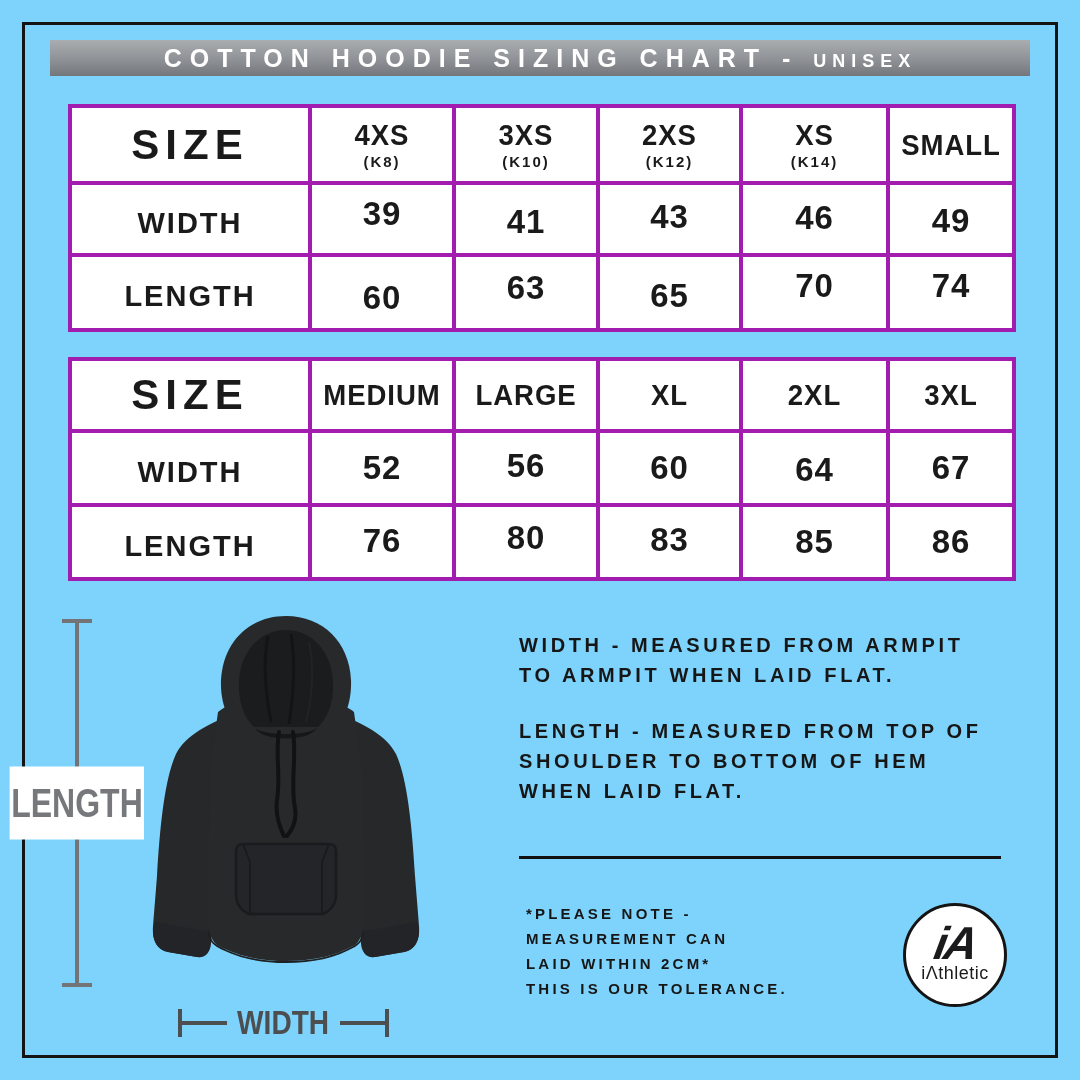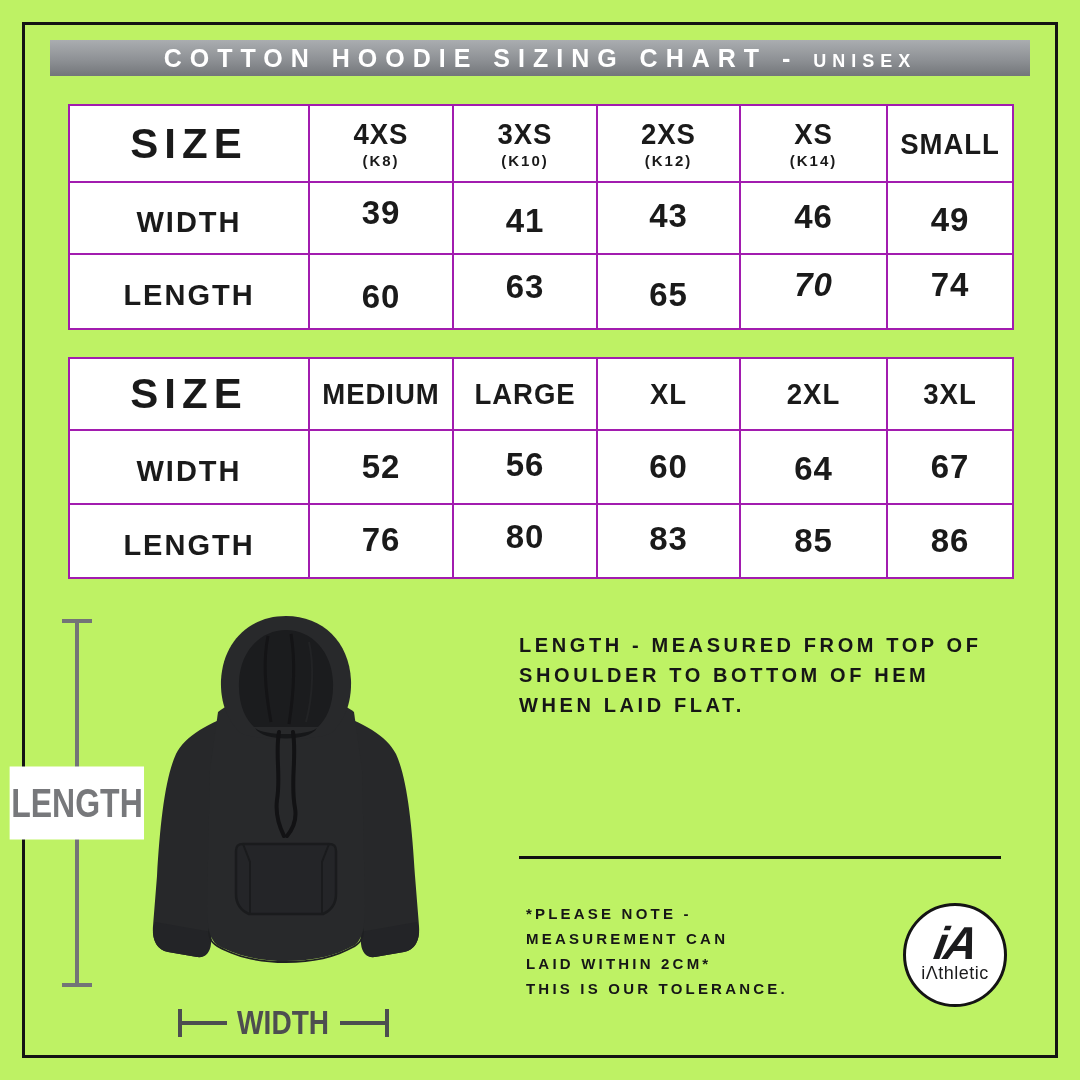--- a/index.html
+++ b/index.html
@@ -1,33 +1,33 @@
 <!DOCTYPE html>
 <html><head>
 <meta charset="utf-8">
 <style>
   * { margin:0; padding:0; box-sizing:border-box; }
   html,body { width:1080px; height:1080px; background:#ffffff; font-family:"Liberation Sans", sans-serif; color:#1a1a1a; }
-  .stage { position:relative; width:1080px; height:1080px; overflow:hidden; background:#bef264; }
+  .stage { position:relative; width:1080px; height:1080px; overflow:hidden; background:#7dd3fc; }
 
   
   .frame { position:absolute; left:22px; top:22px; width:1036px; height:1036px; border:3px solid #141414; }
 
   
   .header-bar { position:absolute; left:50px; top:40px; width:980px; height:36px;
     background:linear-gradient(to bottom,#aaadb0 0%,#8e9195 55%,#73767a 100%);
     display:flex; align-items:center; justify-content:center; }
   .header-bar .t-main { color:#ffffff; font-weight:bold; font-size:25px; letter-spacing:8px; white-space:pre; }
   .header-bar .t-sub { color:#ffffff; font-weight:bold; font-size:25px; letter-spacing:6px; font-variant:small-caps; text-transform:lowercase; }
 
   
   table.size-table { position:absolute; left:68px; border-collapse:collapse; table-layout:fixed; width:944px; background:#fff; }
   table.t1 { top:104px; }
   table.t2 { top:357px; }
-  table.size-table td { border:2px solid #a21caf; text-align:center; vertical-align:middle; padding:0; }
+  table.size-table td { border:4px solid #a21caf; text-align:center; vertical-align:middle; padding:0; }
   .t1 tr:nth-child(1) td { height:77px; }
   .t1 tr:nth-child(2) td { height:72px; }
   .t1 tr:nth-child(3) td { height:75px; }
   .t2 tr:nth-child(1) td { height:72px; }
   .t2 tr:nth-child(2) td { height:74px; }
   .t2 tr:nth-child(3) td { height:74px; }
 
   .size-head { font-size:42px; font-weight:bold; letter-spacing:6px; }
   .row-label { font-size:41px; font-weight:bold; letter-spacing:2px; font-variant:small-caps; text-transform:lowercase; }
   .size-name { font-size:29px; font-weight:bold; letter-spacing:1px; line-height:30px; transform:scaleX(.95); }
@@ -37,21 +37,21 @@
 
   
   .t1 tr:nth-child(2) td:nth-child(2) .num{transform:translateY(-5px);}
   .t1 tr:nth-child(2) td:nth-child(3) .num{transform:translateY(3px);}
   .t1 tr:nth-child(2) td:nth-child(4) .num{transform:translateY(-7px);margin-top:9px;}
   .t1 tr:nth-child(2) td:nth-child(5) .num{transform:translateY(-1px);text-align:center;}
   .t1 tr:nth-child(2) td:nth-child(6) .num{transform:translateY(2px);}
   .t1 tr:nth-child(3) td:nth-child(2) .num{transform:translateY(5px);}
   .t1 tr:nth-child(3) td:nth-child(3) .num{transform:translateY(-5px);}
   .t1 tr:nth-child(3) td:nth-child(4) .num{transform:translateY(3px);}
-  .t1 tr:nth-child(3) td:nth-child(5) .num{transform:translateY(-7px);font-style:italic;}
+  .t1 tr:nth-child(3) td:nth-child(5) .num{transform:translateY(-7px);}
   .t1 tr:nth-child(3) td:nth-child(6) .num{transform:translateY(-7px);}
   .t2 tr:nth-child(2) td:nth-child(3) .num{transform:translateY(-2px);}
   .t2 tr:nth-child(2) td:nth-child(5) .num{transform:translateY(2px);}
   .t2 tr:nth-child(3) td:nth-child(2) .num{transform:translateY(-1px);}
   .t2 tr:nth-child(3) td:nth-child(3) .num{transform:translateY(-4px);}
   .t2 tr:nth-child(3) td:nth-child(4) .num{transform:translateY(-2px);}
 
   
   .length-indicator { position:absolute; left:62px; top:619px; width:30px; height:368px; }
   .length-indicator .cap { position:absolute; left:0; width:30px; height:4px; background:#737477; }
@@ -239,20 +239,21 @@
 
   <div class="width-indicator">
     <div class="cap"></div>
     <div class="hline"></div>
     <div class="width-label">WIDTH</div>
     <div class="hline"></div>
     <div class="cap"></div>
   </div>
 
   <div class="measure-notes">
+    <p>WIDTH - MEASURED FROM ARMPIT TO ARMPIT WHEN LAID FLAT.</p>
     <p>LENGTH - MEASURED FROM TOP OF SHOULDER TO BOTTOM OF HEM WHEN LAID FLAT.</p>
   </div>
 
   <div class="divider"></div>
 
   <div class="tolerance">
     <div>*PLEASE NOTE -</div>
     <div>MEASUREMENT CAN</div>
     <div>LAID WITHIN 2CM*</div>
     <div>THIS IS OUR TOLERANCE.</div>

